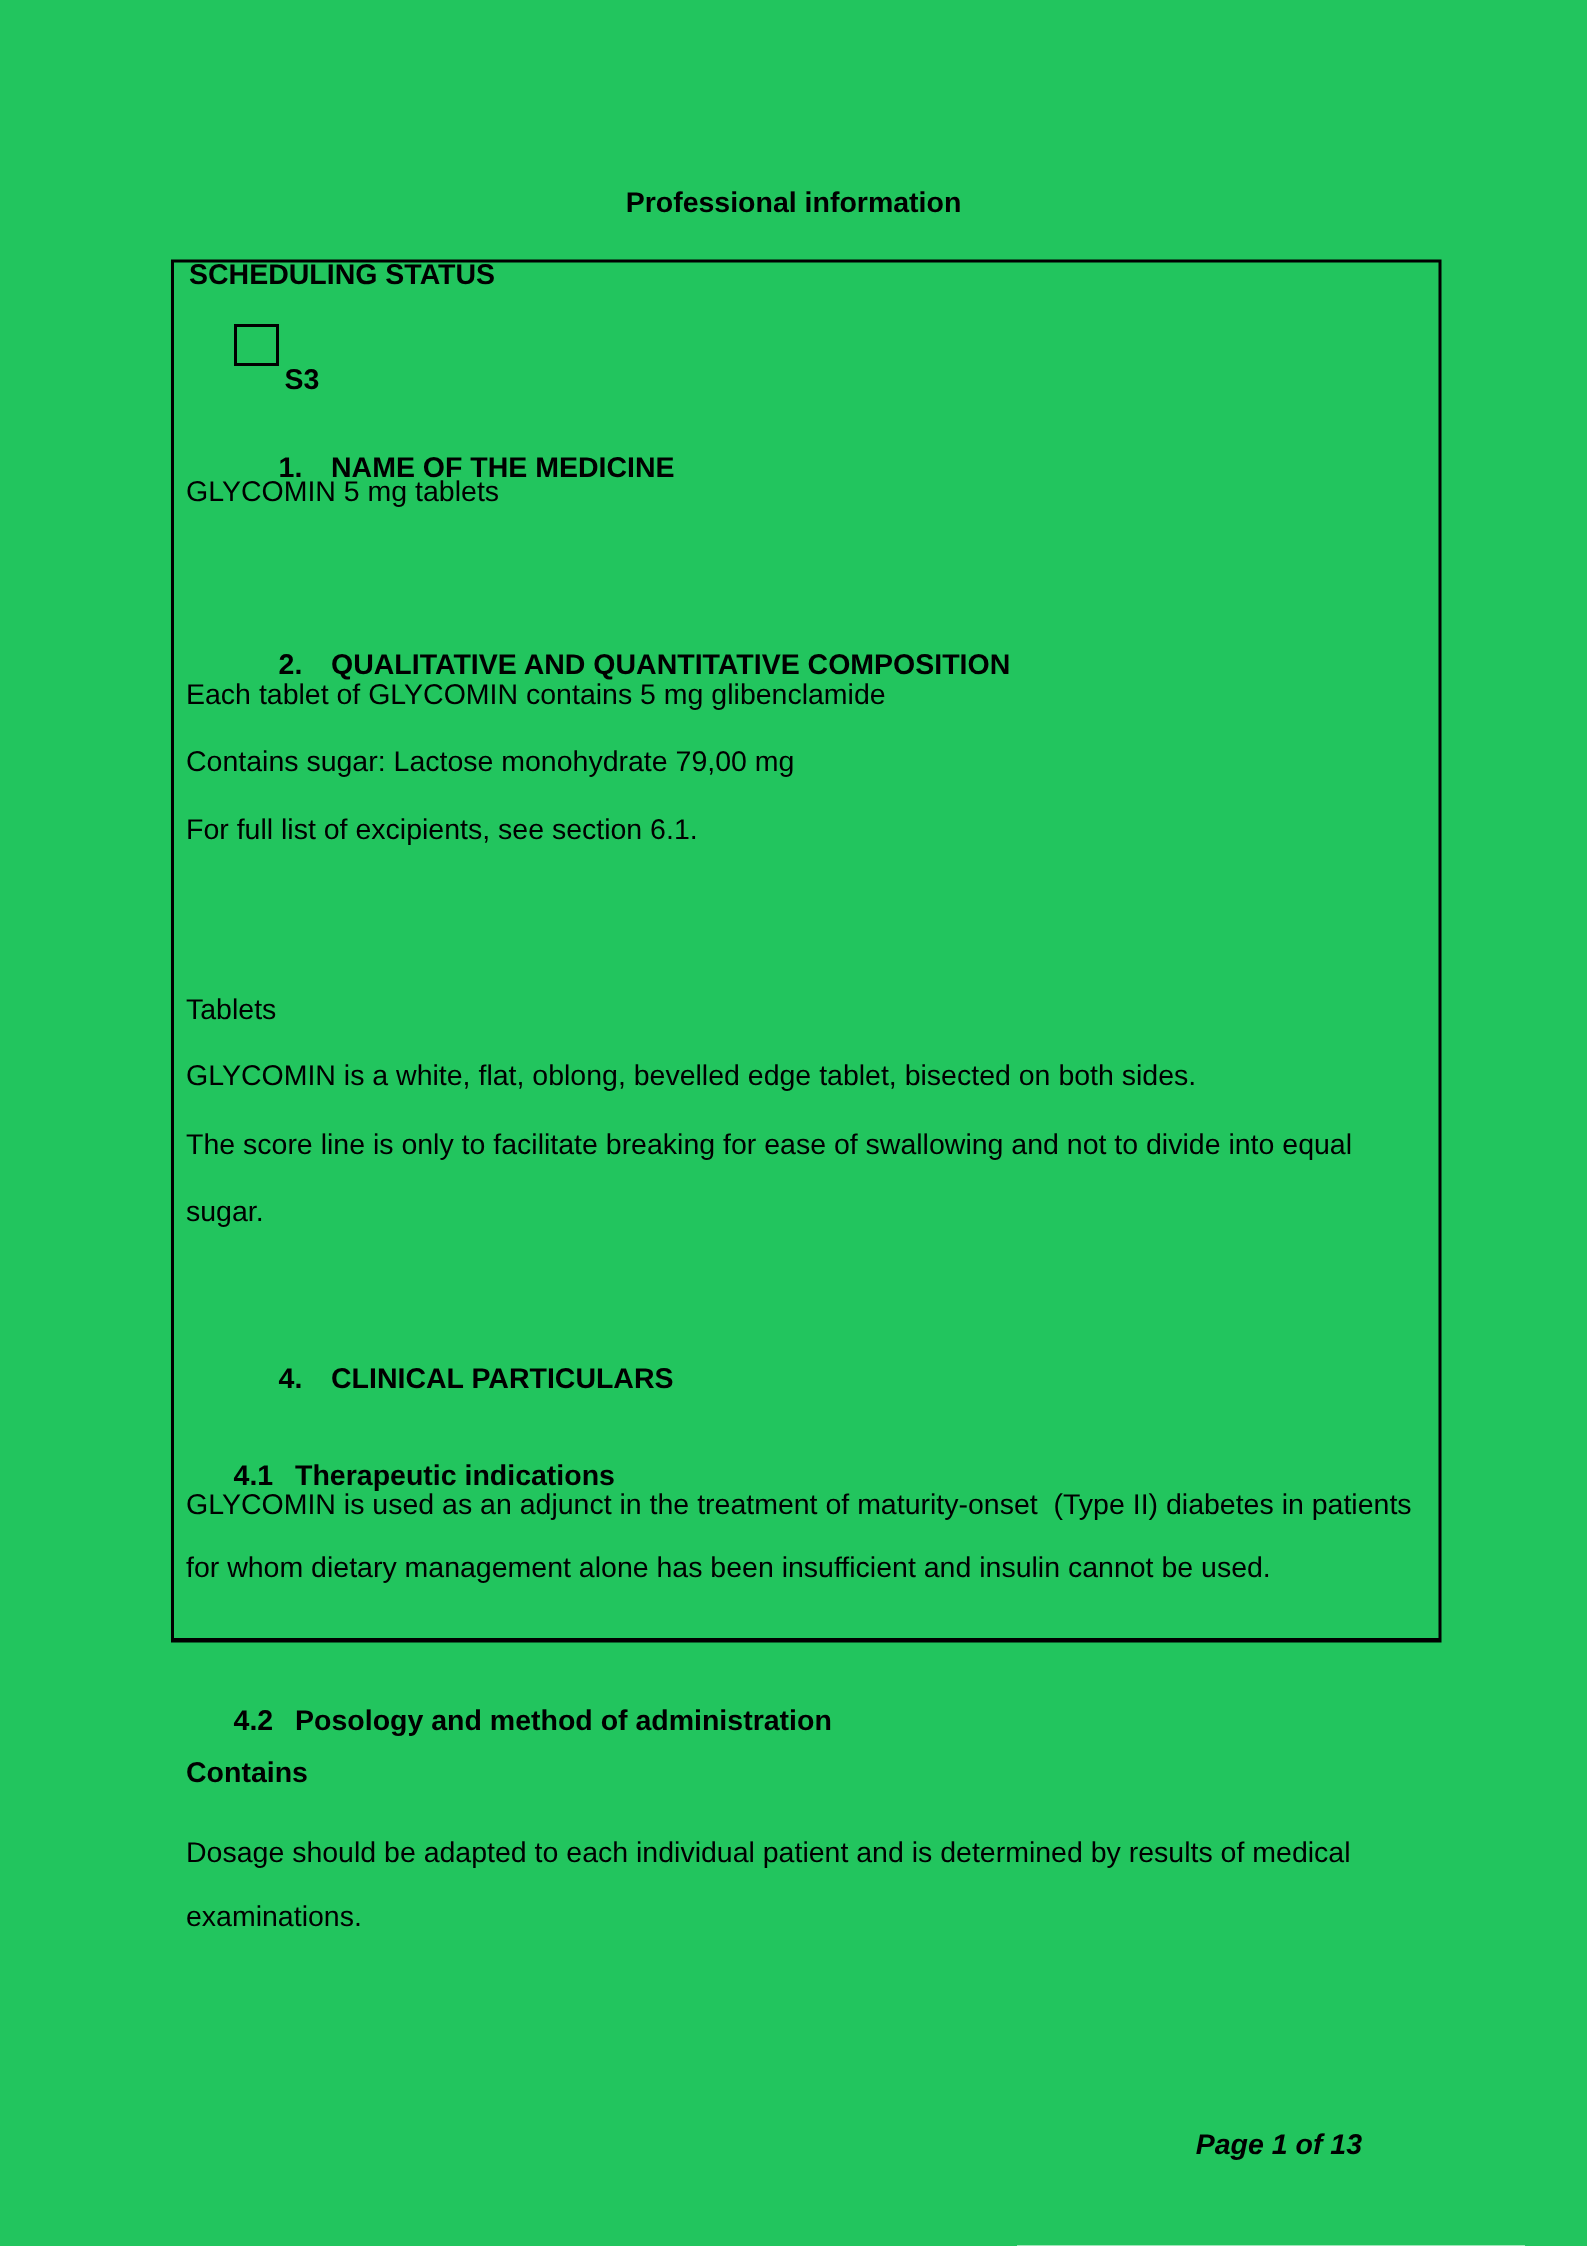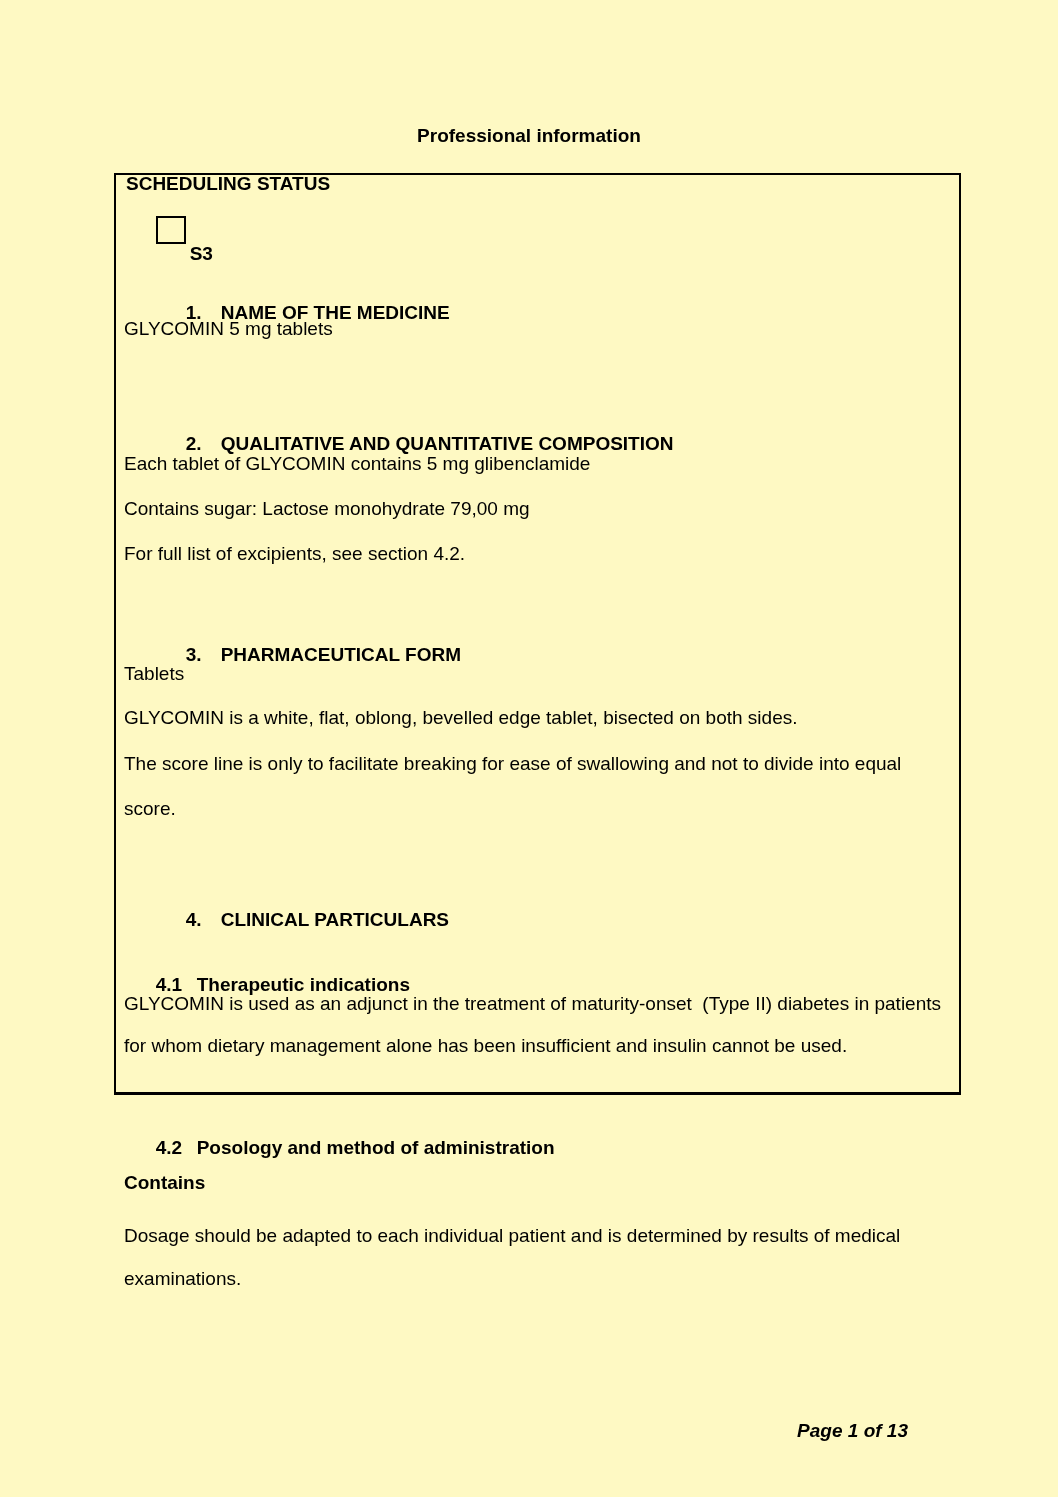--- a/index.html
+++ b/index.html
@@ -4,21 +4,21 @@
 <style>
   html, body {
     margin: 0;
     padding: 0;
     background: #ffffff;
   }
   .page {
     position: relative;
     width: 1058px;
     height: 1497px;
-    background: #fef9c3;
+    background: #22c55e;
     font-family: "Liberation Sans", "DejaVu Sans", sans-serif;
     font-size: 19px;
     color: #000000;
     overflow: hidden;
   }
   .doc-title {
     position: absolute;
     top: 124px;
     left: 0;
     width: 100%;
@@ -116,29 +116,26 @@
     <div class="heading" style="top:102px">
       <span class="hnum">1.</span><span>NAME OF THE MEDICINE</span>
     </div>
     <div class="line" style="top:142px">GLYCOMIN 5 mg tablets</div>
 
     <div class="heading" style="top:233px">
       <span class="hnum">2.</span><span>QUALITATIVE AND QUANTITATIVE COMPOSITION</span>
     </div>
     <div class="line" style="top:277px">Each tablet of GLYCOMIN contains 5 mg glibenclamide</div>
     <div class="line" style="top:322px">Contains sugar: Lactose monohydrate 79,00 mg</div>
-    <div class="line" style="top:367px">For full list of excipients, see section 4.2.</div>
+    <div class="line" style="top:367px">For full list of excipients, see section 6.1.</div>
 
-    <div class="heading" style="top:444px">
-      <span class="hnum">3.</span><span>PHARMACEUTICAL FORM</span>
-    </div>
     <div class="line" style="top:487px">Tablets</div>
     <div class="line" style="top:577px">The score line is only to facilitate breaking for ease of swallowing and not to divide into equal</div>
     <div class="line" style="top:531px">GLYCOMIN is a white, flat, oblong, bevelled edge tablet, bisected on both sides.</div>
-    <div class="line" style="top:622px">score.</div>
+    <div class="line" style="top:622px">sugar.</div>
 
     <div class="heading" style="top:709px">
       <span class="hnum">4.</span><span>CLINICAL PARTICULARS</span>
     </div>
 
     <div class="subheading" style="top:774px">
       <span class="hnum">4.1</span><span>Therapeutic indications</span>
     </div>
     <div class="line" style="top:817px">GLYCOMIN is used as an adjunct in the treatment of maturity-onset  (Type II) diabetes in patients</div>
     <div class="line" style="top:859px">for whom dietary management alone has been insufficient and insulin cannot be used.</div>

